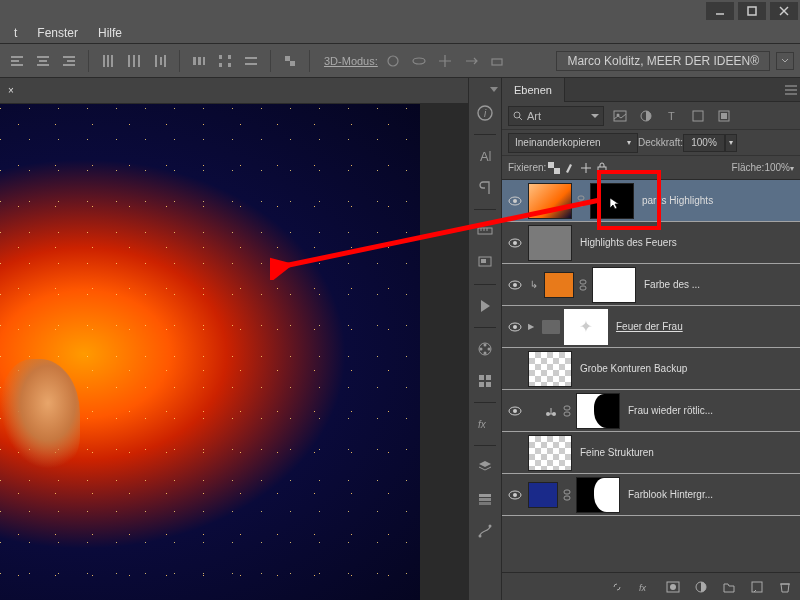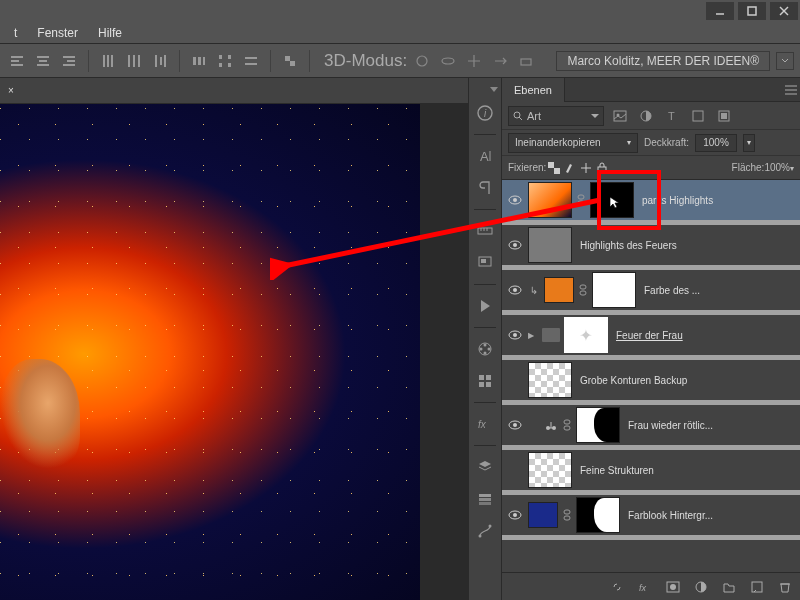--- a/index.html
+++ b/index.html
@@ -9,21 +9,21 @@
 .titlebar .winbtn { width:28px; height:18px; margin:0 2px; background:#3a3a3a; display:flex; align-items:center; justify-content:center; cursor:pointer; }
 .titlebar .winbtn svg { width:10px; height:10px; }
 
 .menubar { height:22px; background:#535353; display:flex; align-items:center; padding-left:4px; border-bottom:1px solid #2a2a2a; }
 .menubar span { padding:0 10px; color:#e0e0e0; font-size:12px; cursor:pointer; }
 
 .toolbar { height:34px; background:#535353; border-bottom:1px solid #2a2a2a; display:flex; align-items:center; padding:0 6px; gap:4px; }
 .toolbar .sep { width:1px; height:22px; background:#404040; margin:0 4px; }
 .toolbar .tbtn { width:22px; height:22px; display:flex; align-items:center; justify-content:center; cursor:pointer; }
 .toolbar .tbtn svg { width:16px; height:16px; }
-.toolbar .label { color:#aaa; font-size:17px; margin-left:6px; }
+.toolbar .label { color:#aaa; font-size:11px; margin-left:6px;text-decoration:underline; }
 .toolbar .author { margin-left:auto; color:#d0d0d0; font-size:12px; padding:2px 10px; border:1px solid #3a3a3a; cursor:pointer; }
 .toolbar .dd { width:18px; height:18px; border:1px solid #3a3a3a; margin-left:2px; display:flex; align-items:center; justify-content:center; cursor:pointer; }
 
 .main { display:flex; height:calc(600px - 78px); }
 .doctab { height:26px; background:#424242; border-bottom:1px solid #2a2a2a; display:flex; align-items:center; padding-left:8px; }
 .doctab .tab { display:flex; align-items:center; gap:6px; color:#ddd; font-size:11px; }
 .doctab .closex { font-size:10px; cursor:pointer; }
 .canvas-col { flex:1; display:flex; flex-direction:column; background:#2a2a2a; }
 .canvas { flex:1; background:#2a2a2a; position:relative; overflow:hidden; }
 .canvas .img { position:absolute; top:0; left:0; width:420px; height:500px; background:radial-gradient(ellipse at 20% 50%, #ff9a00 0%, #ff5800 18%, #cc2200 30%, #0a0a3a 55%, #050520 100%); }
@@ -44,32 +44,32 @@
 .panel-head .tab { padding:0 12px; color:#e0e0e0; font-size:11px; height:24px; display:flex; align-items:center; background:#424242; border-right:1px solid #2a2a2a; }
 .panel-head .menu { margin-left:auto; width:18px; height:24px; display:flex; align-items:center; justify-content:center; cursor:pointer; }
 
 .filter-row { height:28px; display:flex; align-items:center; padding:0 6px; gap:6px; border-bottom:1px solid #333; }
 .filter-row .search { flex:0 0 96px; height:20px; background:#3a3a3a; border:1px solid #2a2a2a; display:flex; align-items:center; padding:0 4px; color:#bbb; gap:4px; }
 .filter-row .search svg{width:10px;height:10px;}
 .filter-row .dd { width:0;height:0;border-left:4px solid transparent;border-right:4px solid transparent;border-top:4px solid #aaa; }
 .filter-row .fbtn { width:20px; height:18px; display:flex; align-items:center; justify-content:center; cursor:pointer; }
 .filter-row .fbtn svg{width:14px;height:14px;}
 
-.opts-row { height:26px; display:flex; align-items:center; padding:0 6px; gap:6px; border-bottom:1px solid #333; }
+.opts-row { height:26px; display:flex; align-items:center; padding:0 6px; border-bottom:1px solid #333; }
 .opts-row .blend { flex:0 0 130px; height:20px; background:#3a3a3a; border:1px solid #2a2a2a; display:flex; align-items:center; justify-content:space-between; padding:0 6px; font-size:10px; }
 .opts-row .lbl { color:#bbb; font-size:10px; }
 .opts-row .pct { width:42px; height:18px; background:#3a3a3a; border:1px solid #2a2a2a; display:flex; align-items:center; justify-content:center; font-size:10px; }
 .opts-row .dd2 { width:12px; height:18px; border:1px solid #2a2a2a; background:#3a3a3a; display:flex; align-items:center; justify-content:center; }
 
 .lock-row { height:24px; display:flex; align-items:center; padding:0 6px; border-bottom:1px solid #2a2a2a; font-size:10px; color:#bbb; }
 .lock-row .lockbtn { width:16px; height:16px; display:flex; align-items:center; justify-content:center; cursor:pointer; }
 .lock-row .lockbtn svg{width:12px;height:12px;}
 
 .layers { flex:1; overflow:hidden; }
-.layer { display:flex; align-items:center; min-height:42px; border-bottom:5px solid #a3a3a3; padding:2px 4px; gap:4px; }
+.layer { display:flex; align-items:center; min-height:42px; border-bottom:1px solid #a3a3a3; padding:2px 4px; gap:4px; }
 .layer.sel { background:#5a6f87; }
 .layer .eye { width:18px; height:18px; display:flex; align-items:center; justify-content:center; cursor:pointer; }
 .layer .eye svg{width:14px;height:14px;}
 .layer .indent { width:12px; }
 .layer .thumb { width:44px; height:36px; border:1px solid #222; background:#888; flex-shrink:0; }
 .layer .thumb.checker { background:repeating-conic-gradient(#ccc 0 25%, #fff 0 50%) 0 0/12px 12px; }
 .layer .thumb.orange { background:#e87a1a; width:30px; height:26px; }
 .layer .thumb.blue { background:#1a2a8a; width:30px; height:26px; }
 .layer .mask { width:44px; height:36px; border:1px solid #222; background:#fff; flex-shrink:0; position:relative; overflow:hidden; }
 .layer .mask.black { background:#000; }

